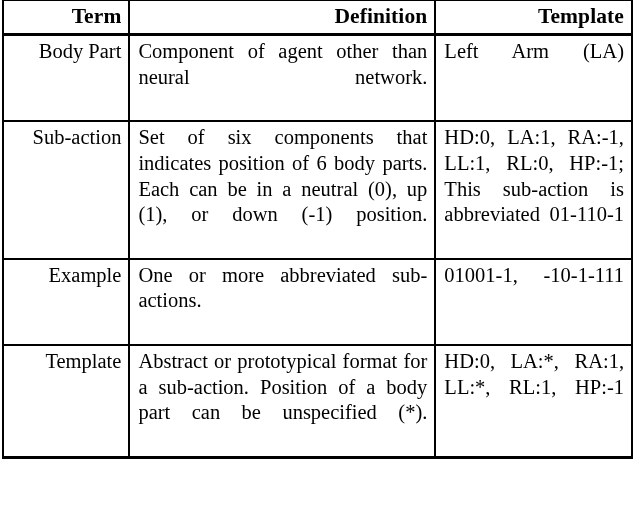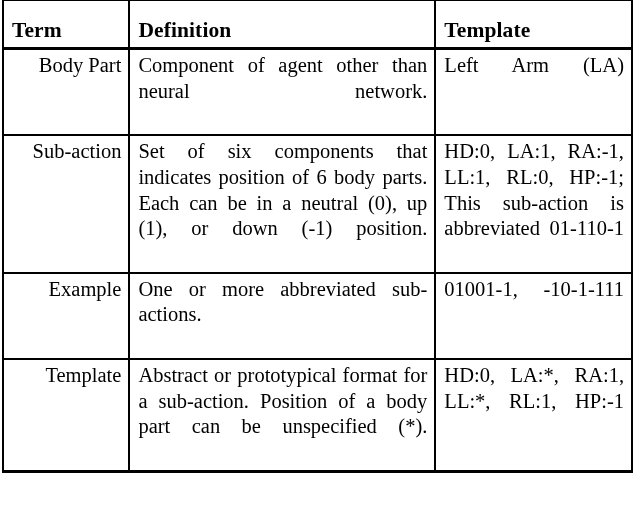--- a/index.html
+++ b/index.html
@@ -46,23 +46,23 @@
     line-height: 1.255;
     font-size: 20.5px;
   }
   table.glossary th:last-child,
   table.glossary td:last-child {
     border-right: none;
   }
 
   table.glossary thead th {
     font-weight: bold;
-    text-align: left;
+    text-align: right;
     font-size: 21.5px;
-    padding-top: 16px;
+    padding-top: 2px;
     padding-bottom: 3px;
     letter-spacing: 0.1px;
   }
   table.glossary thead tr {
     border-bottom: 3px solid #000;
   }
 
   table.glossary tbody tr {
     border-bottom: 2px solid #000;
   }

